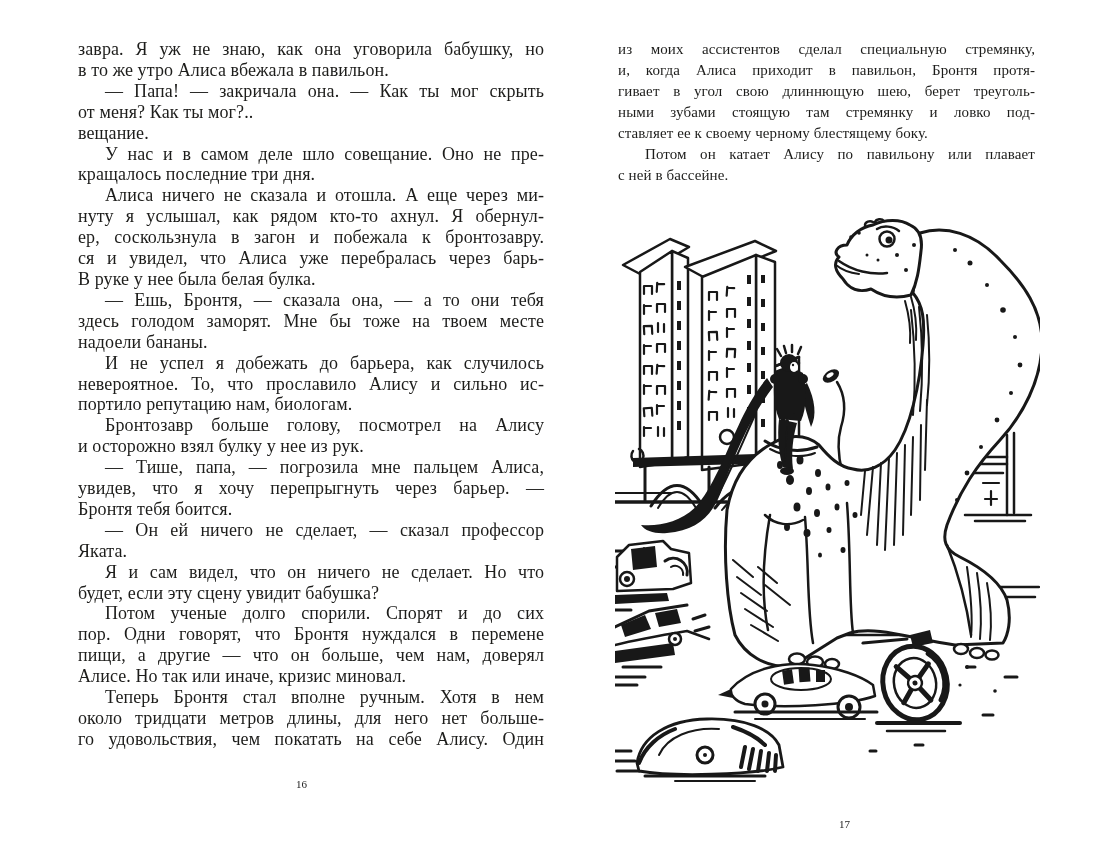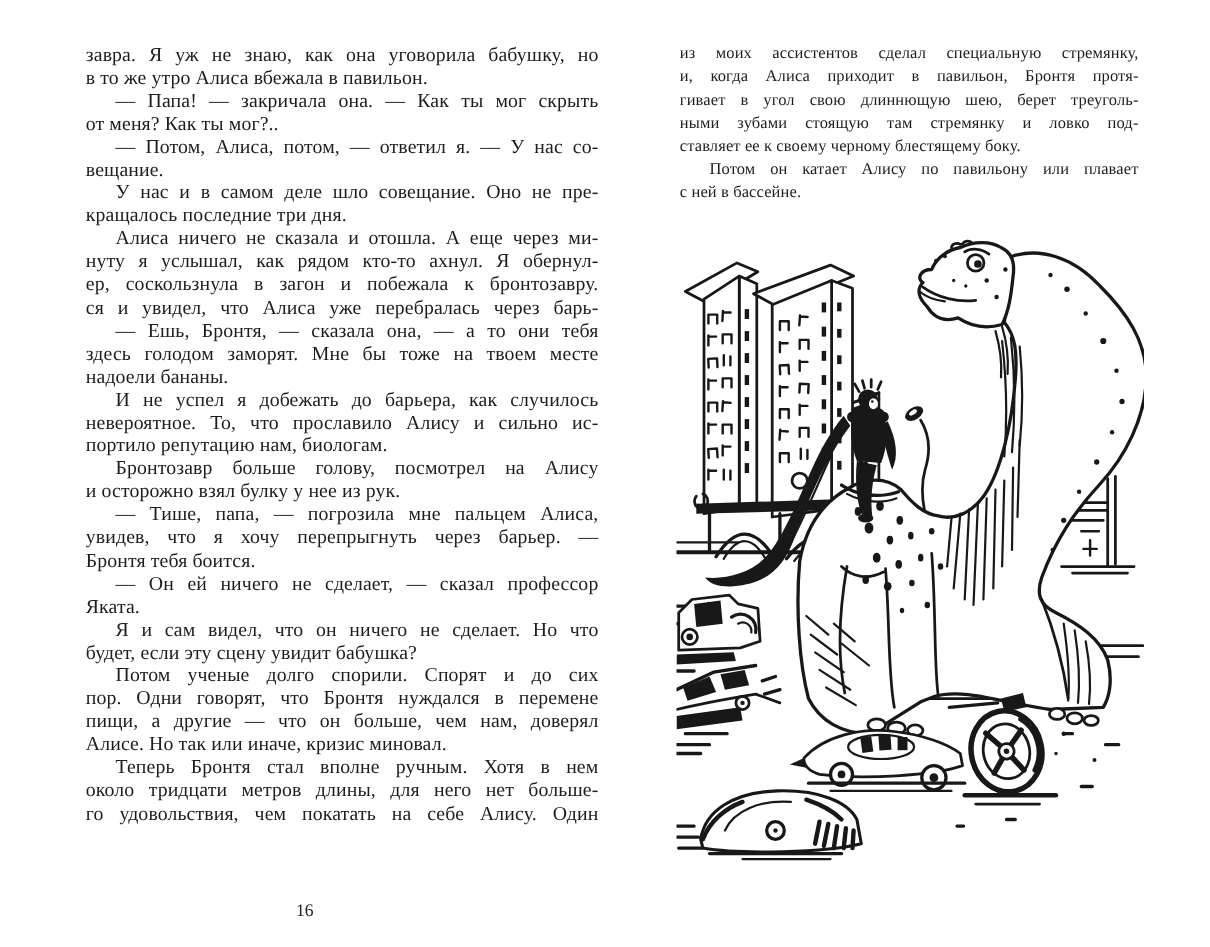--- a/index.html
+++ b/index.html
@@ -8,50 +8,50 @@
     background:#ffffff; color:#1d1d1b;
     font-family:Liberation Serif, serif;
   }
   .textcol { position:absolute; }
   #left-text  { left:78px;  top:39px; width:466px; font-size:18px;   line-height:20.9px; }
   #right-text { left:618px; top:39px; width:417px; font-size:15px; line-height:21px;  }
   .tl { text-align:justify; text-align-last:justify; letter-spacing:0.1px; }
   .tl.end { text-align-last:left; }
   .tl.ind { padding-left:27px; }
   .pagenum {
-    position:absolute; top:820px; width:60px; text-align:center;
-    font-size:16px; color:#232323;
+    position:absolute; top:778px; width:60px; text-align:right;
+    font-size:11px; color:#232323;
   }
   #pagenum-left  { left:247px; }
   #pagenum-right { left:790px;margin-top:40px; }
   #illo { position:absolute; left:615px; top:215px; width:425px; height:570px; }
   
   .k  { stroke:#181818; fill:none; stroke-linecap:round; stroke-linejoin:round; }
   .kf { stroke:#181818; fill:#ffffff; stroke-linecap:round; stroke-linejoin:round; }
   .kd { fill:#181818; stroke:none; }
   .kw { fill:#ffffff; stroke:none; }
 </style>
 </head>
 <body>
 
 <div id="spread">
 
   <div id="left-text" class="textcol">
       <div class="tl">завра. Я уж не знаю, как она уговорила бабушку, но</div>
       <div class="tl end">в то же утро Алиса вбежала в павильон.</div>
       <div class="tl ind">— Папа! — закричала она. — Как ты мог скрыть</div>
       <div class="tl end">от меня? Как ты мог?..</div>
-      <div class="tl ind">— Потом, Алиса, потом, — ответил я. — У нас со-</div>
       <div class="tl end">вещание.</div>
       <div class="tl ind">У нас и в самом деле шло совещание. Оно не пре-</div>
       <div class="tl end">кращалось последние три дня.</div>
       <div class="tl ind">Алиса ничего не сказала и отошла. А еще через ми-</div>
       <div class="tl">нуту я услышал, как рядом кто-то ахнул. Я обернул-</div>
       <div class="tl">ер, соскользнула в загон и побежала к бронтозавру.</div>
       <div class="tl">ся и увидел, что Алиса уже перебралась через барь-</div>
+      <div class="tl end">В руке у нее была белая булка.</div>
       <div class="tl ind">— Ешь, Бронтя, — сказала она, — а то они тебя</div>
       <div class="tl">здесь голодом заморят. Мне бы тоже на твоем месте</div>
       <div class="tl end">надоели бананы.</div>
       <div class="tl ind">И не успел я добежать до барьера, как случилось</div>
       <div class="tl">невероятное. То, что прославило Алису и сильно ис-</div>
       <div class="tl end">портило репутацию нам, биологам.</div>
       <div class="tl ind">Бронтозавр больше голову, посмотрел на Алису</div>
       <div class="tl end">и осторожно взял булку у нее из рук.</div>
       <div class="tl ind">— Тише, папа, — погрозила мне пальцем Алиса,</div>
       <div class="tl">увидев, что я хочу перепрыгнуть через барьер. —</div>

